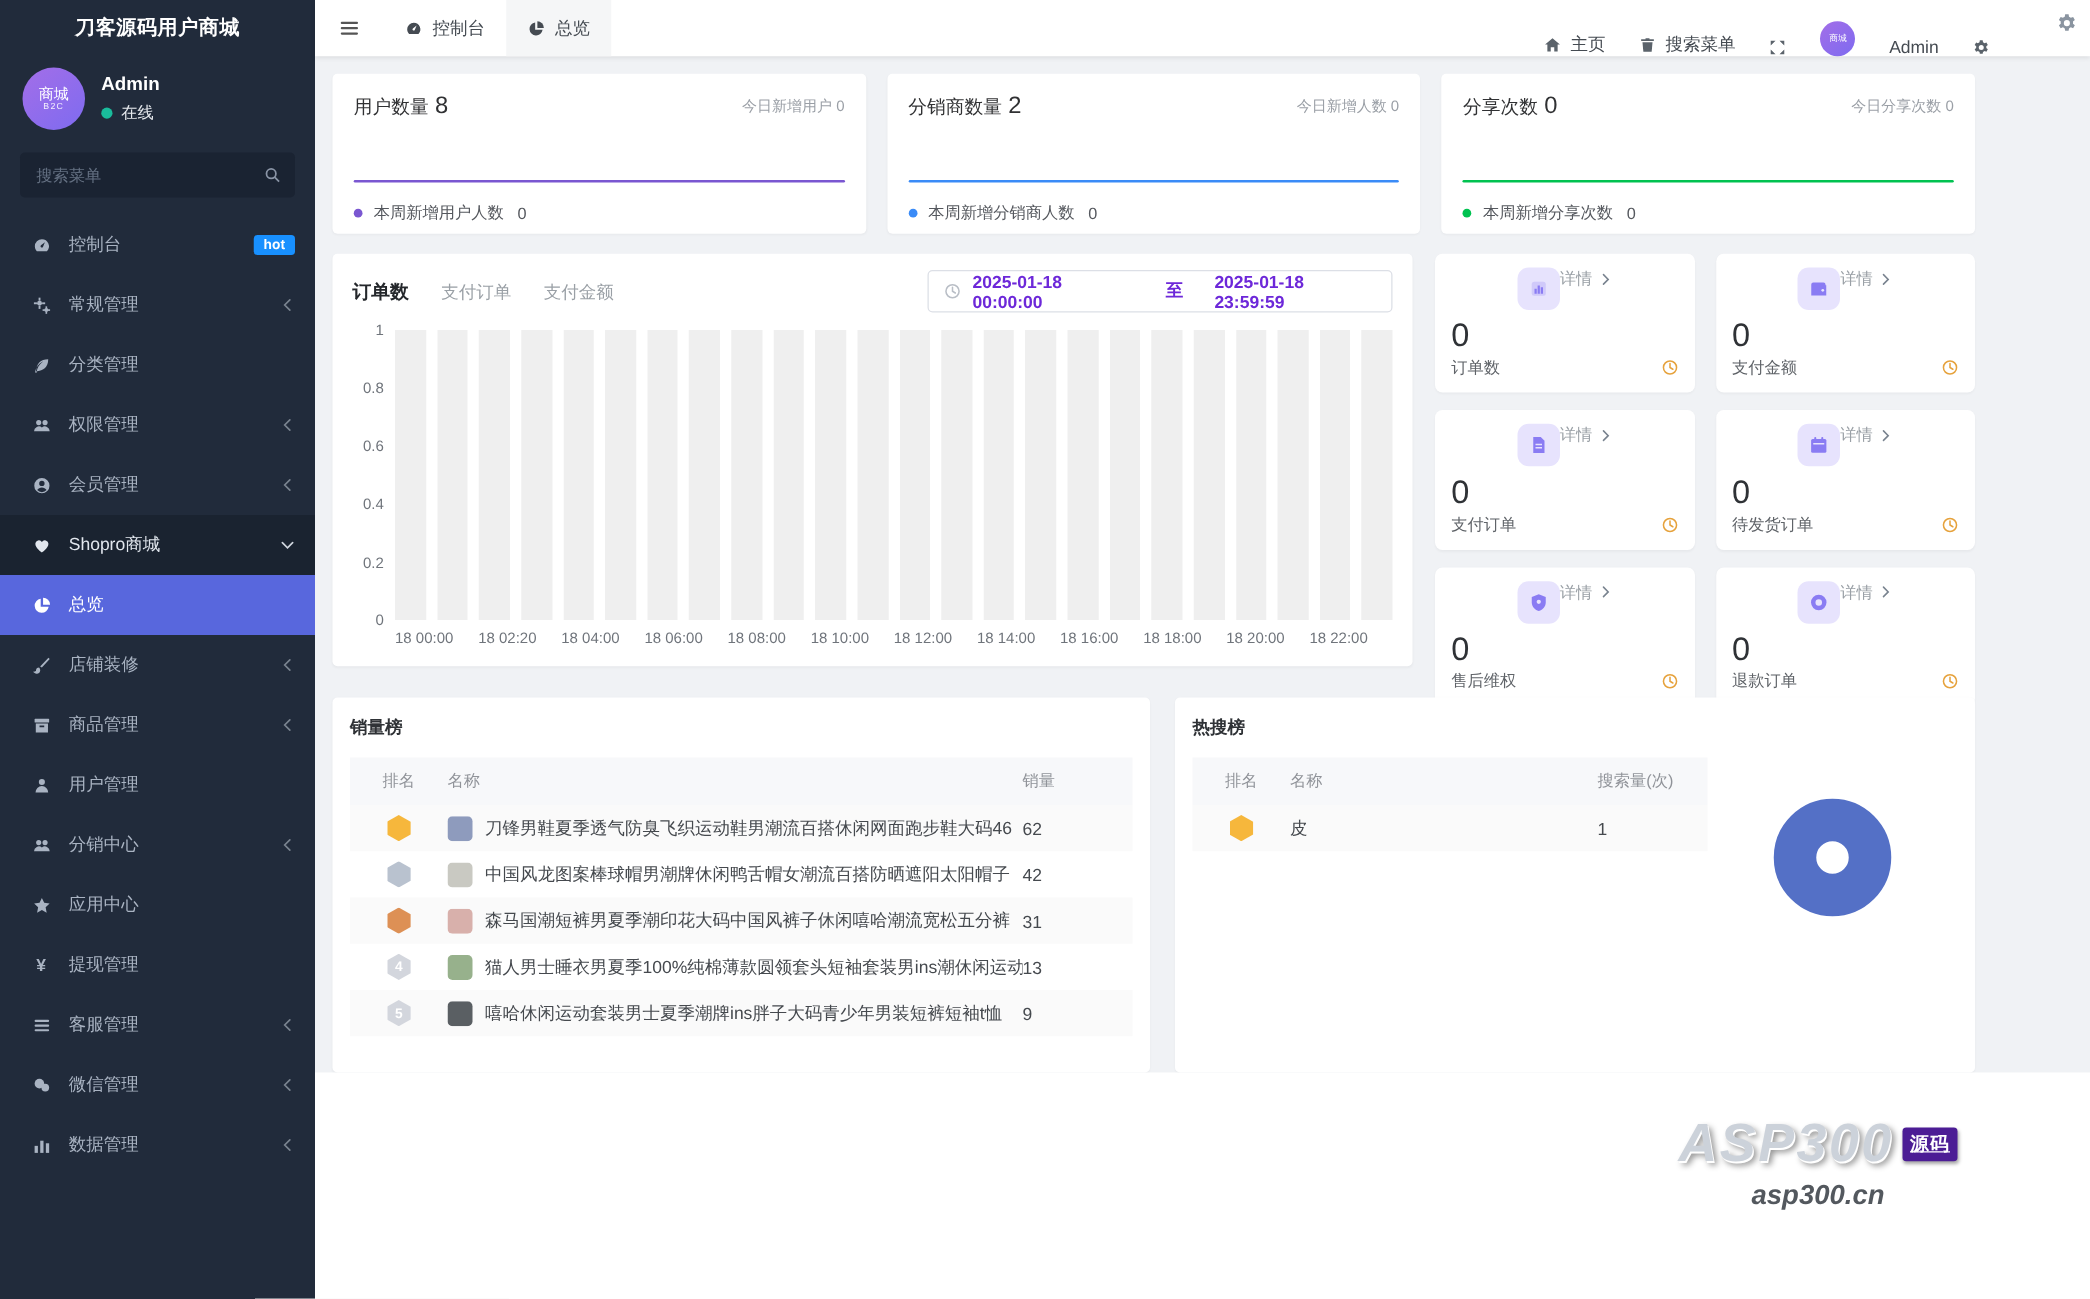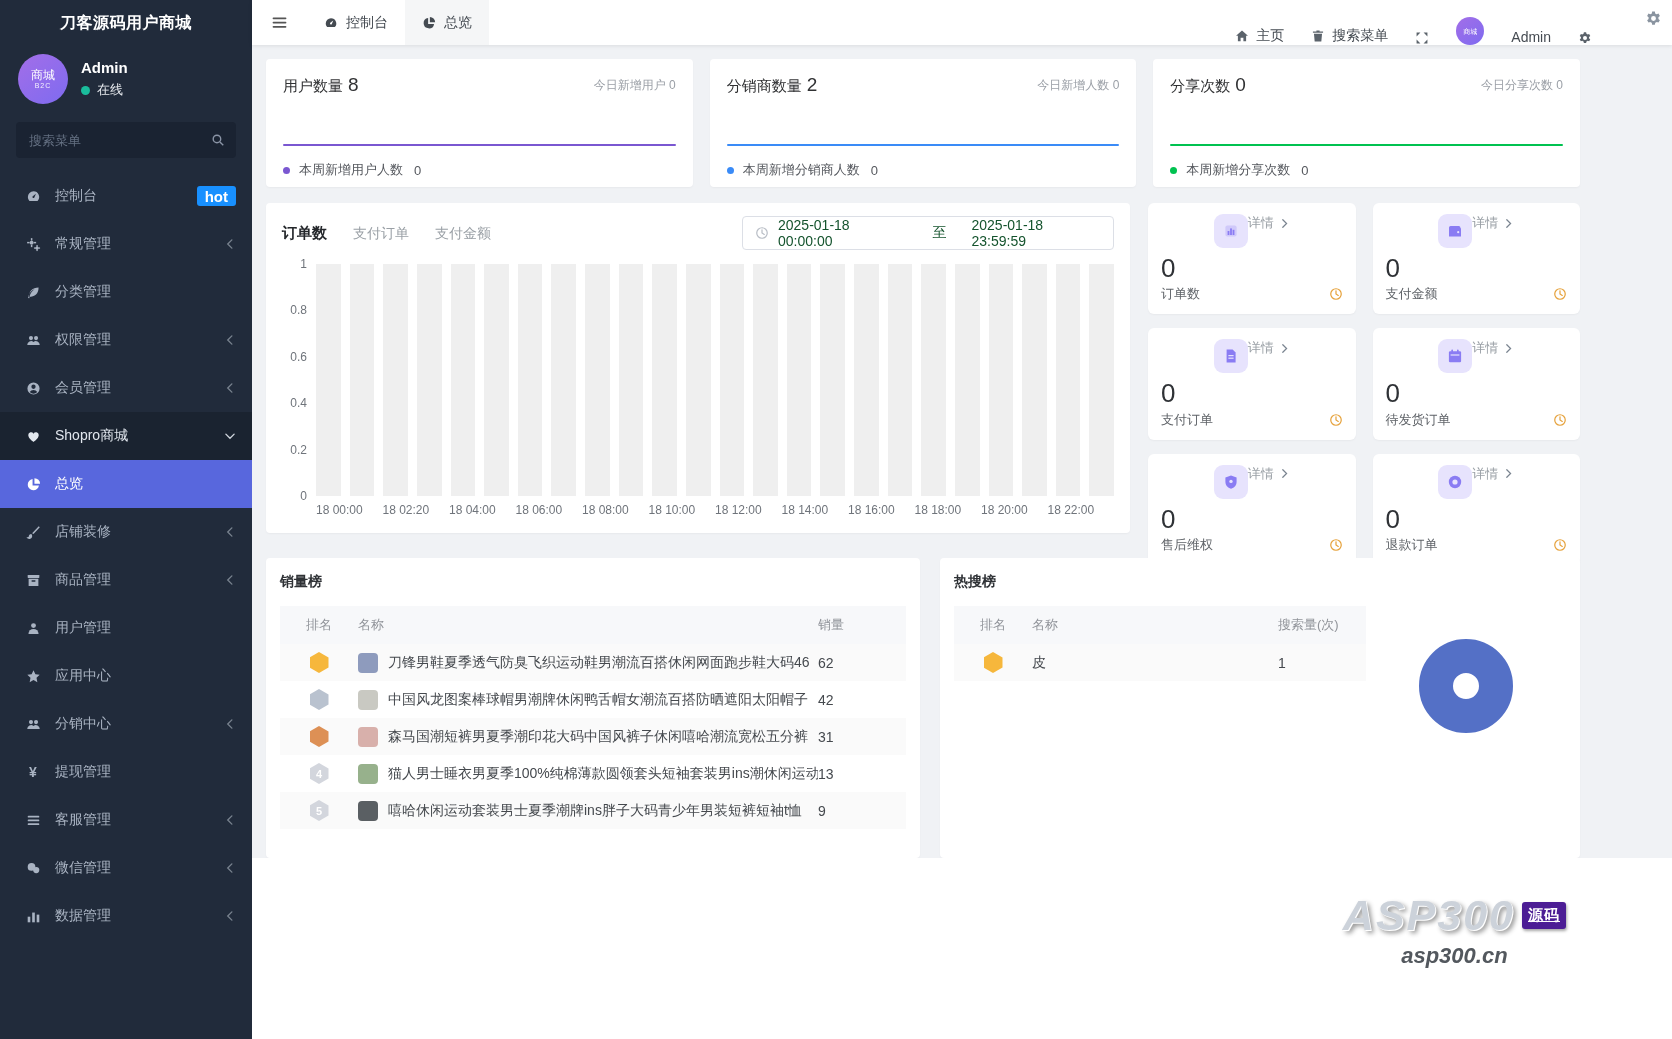--- a/index.html
+++ b/index.html
@@ -20,21 +20,21 @@
   .searchbox{margin:4px 16px 8px;background:#1a2332;border-radius:4px;height:36px;display:flex;align-items:center;padding:0 11px;}
   .searchbox input{flex:1;background:transparent;border:0;outline:0;color:#98a2b3;font-size:13px;min-width:0;}
   .searchbox input::placeholder{color:#647082;}
   .searchbox .ic{color:#8a94a6;font-size:14px;}
   .menu{flex:1;overflow:hidden;padding-top:6px;}
   .menu-item{height:48px;display:flex;align-items:center;gap:13px;padding:0 16px 0 24px;font-size:14px;cursor:pointer;}
   .menu-item .ic{width:18px;font-size:15px;display:inline-flex;justify-content:center;flex-shrink:0;}
   .menu-item.open{background:#1a2330;color:#e2e7ee;}
   .menu-item.active{background:#5867dd;color:#fff;}
   .mi-label{flex:1;white-space:nowrap;}
-  .hot-badge{background:#1890ff;color:#fff;font-size:15px;font-weight:bold;padding:2.5px 8px;border-radius:3px;line-height:1;}
+  .hot-badge{background:#1890ff;color:#fff;font-size:11px;font-weight:bold;padding:2.5px 8px;border-radius:3px;line-height:1;}
   .chev{color:#79838f;font-size:12px;display:inline-flex;}
   .menu-item.open .chev{color:#cfd5dd;}
 
   
   .right{flex:1;display:flex;flex-direction:column;background:#f0f2f5;position:relative;min-width:0;}
   .topbar{height:45px;background:#fff;display:flex;align-items:stretch;box-shadow:0 1px 4px rgba(0,0,0,.09);position:relative;z-index:3;}
   .burger{display:flex;align-items:center;padding:0 19px;color:#555;cursor:pointer;font-size:17px;}
   .tab{display:flex;align-items:center;gap:8px;padding:0 17px;font-size:14px;color:#454b52;cursor:pointer;}
   .tab .ic{font-size:14px;color:#454b52;}
   .tab.active{background:#f5f6f7;}
@@ -58,21 +58,21 @@
   .bullet{width:7px;height:7px;border-radius:50%;flex-shrink:0;}
   .stat-bottom b{font-weight:normal;margin-left:2px;}
 
   
   .mid-row{display:flex;gap:18px;margin-bottom:25px;}
   .chart-card{flex:1;background:#fff;border-radius:4px;height:330px;padding:13px 16px;box-shadow:0 1px 2px rgba(0,0,0,.04);min-width:0;}
   .chart-head{display:flex;align-items:center;}
   .chart-tabs{display:flex;gap:26px;align-items:baseline;}
   .ct{font-size:14px;color:#9aa0a6;cursor:pointer;}
   .ct.active{color:#24272b;font-weight:bold;font-size:15px;}
-  .date-box{margin-left:auto;width:372px;height:34px;border:1px solid #dcdfe6;border-radius:4px;display:flex;align-items:center;gap:9px;padding:0 12px;font-size:14px;color:#14532d;cursor:pointer;}
+  .date-box{margin-left:auto;width:372px;height:34px;border:1px solid #dcdfe6;border-radius:4px;display:flex;align-items:center;gap:9px;padding:0 12px;font-size:14px;color:#6d28d9;cursor:pointer;font-weight:bold;}
   .date-box .ic{color:#b9bec6;font-size:14px;}
   .date-box .sep{margin:0 16px;}
   .chart-body{display:flex;margin-top:14px;}
   .y-axis{width:34px;height:232px;position:relative;flex-shrink:0;}
   .y-axis span{position:absolute;right:9px;transform:translateY(-50%);font-size:12px;color:#6f747b;}
   .plot{flex:1;display:flex;align-items:flex-end;gap:9px;height:232px;min-width:0;}
   .bar{flex:1;background:#efefef;}
   .x-axis{display:flex;margin-left:34px;margin-top:7px;}
   .x-axis span{flex:1;font-size:12px;color:#6f747b;white-space:nowrap;}
 
@@ -270,39 +270,39 @@
             <svg viewBox="0 0 16 16" width="1em" height="1em" fill="currentColor">
               <circle cx="8" cy="4.9" r="2.6"></circle>
               <path d="M2.6 13.8a5.4 5.4 0 0 1 10.8 0z"></path>
             </svg>
           </span>
           <span class="mi-label">用户管理</span>
         </div>
         <div class="menu-item">
           <span class="ic">
             <svg viewBox="0 0 16 16" width="1em" height="1em" fill="currentColor">
-              <path d="M8 1.4l2 4.2 4.6.6-3.4 3.2.9 4.6L8 11.7 3.9 14l.9-4.6L1.4 6.2 6 5.6z"></path>
-            </svg>
-          </span>
-          <span class="mi-label">应用中心</span>
-        </div>
-        <div class="menu-item">
-          <span class="ic">
-            <svg viewBox="0 0 16 16" width="1em" height="1em" fill="currentColor">
               <circle cx="5.3" cy="5.4" r="2.2"></circle>
               <circle cx="10.7" cy="5.4" r="2.2"></circle>
               <path d="M1.3 12.8a4.2 4.2 0 0 1 6.7-3.3 4.2 4.2 0 0 1 6.7 3.3z"></path>
             </svg>
           </span>
           <span class="mi-label">分销中心</span>
           <span class="chev">
             <svg viewBox="0 0 16 16" width="1em" height="1em" fill="currentColor">
               <path d="M10.5 2.5L5 8l5.5 5.5" fill="none" stroke="currentColor" stroke-width="1.8" stroke-linecap="round"></path>
             </svg>
           </span>
+        </div>
+        <div class="menu-item">
+          <span class="ic">
+            <svg viewBox="0 0 16 16" width="1em" height="1em" fill="currentColor">
+              <path d="M8 1.4l2 4.2 4.6.6-3.4 3.2.9 4.6L8 11.7 3.9 14l.9-4.6L1.4 6.2 6 5.6z"></path>
+            </svg>
+          </span>
+          <span class="mi-label">应用中心</span>
         </div>
         <div class="menu-item">
           <span class="ic">
             <b style="font-size:14px;line-height:1;">¥</b>
           </span>
           <span class="mi-label">提现管理</span>
         </div>
         <div class="menu-item">
           <span class="ic">
             <svg viewBox="0 0 16 16" width="1em" height="1em" fill="currentColor">

